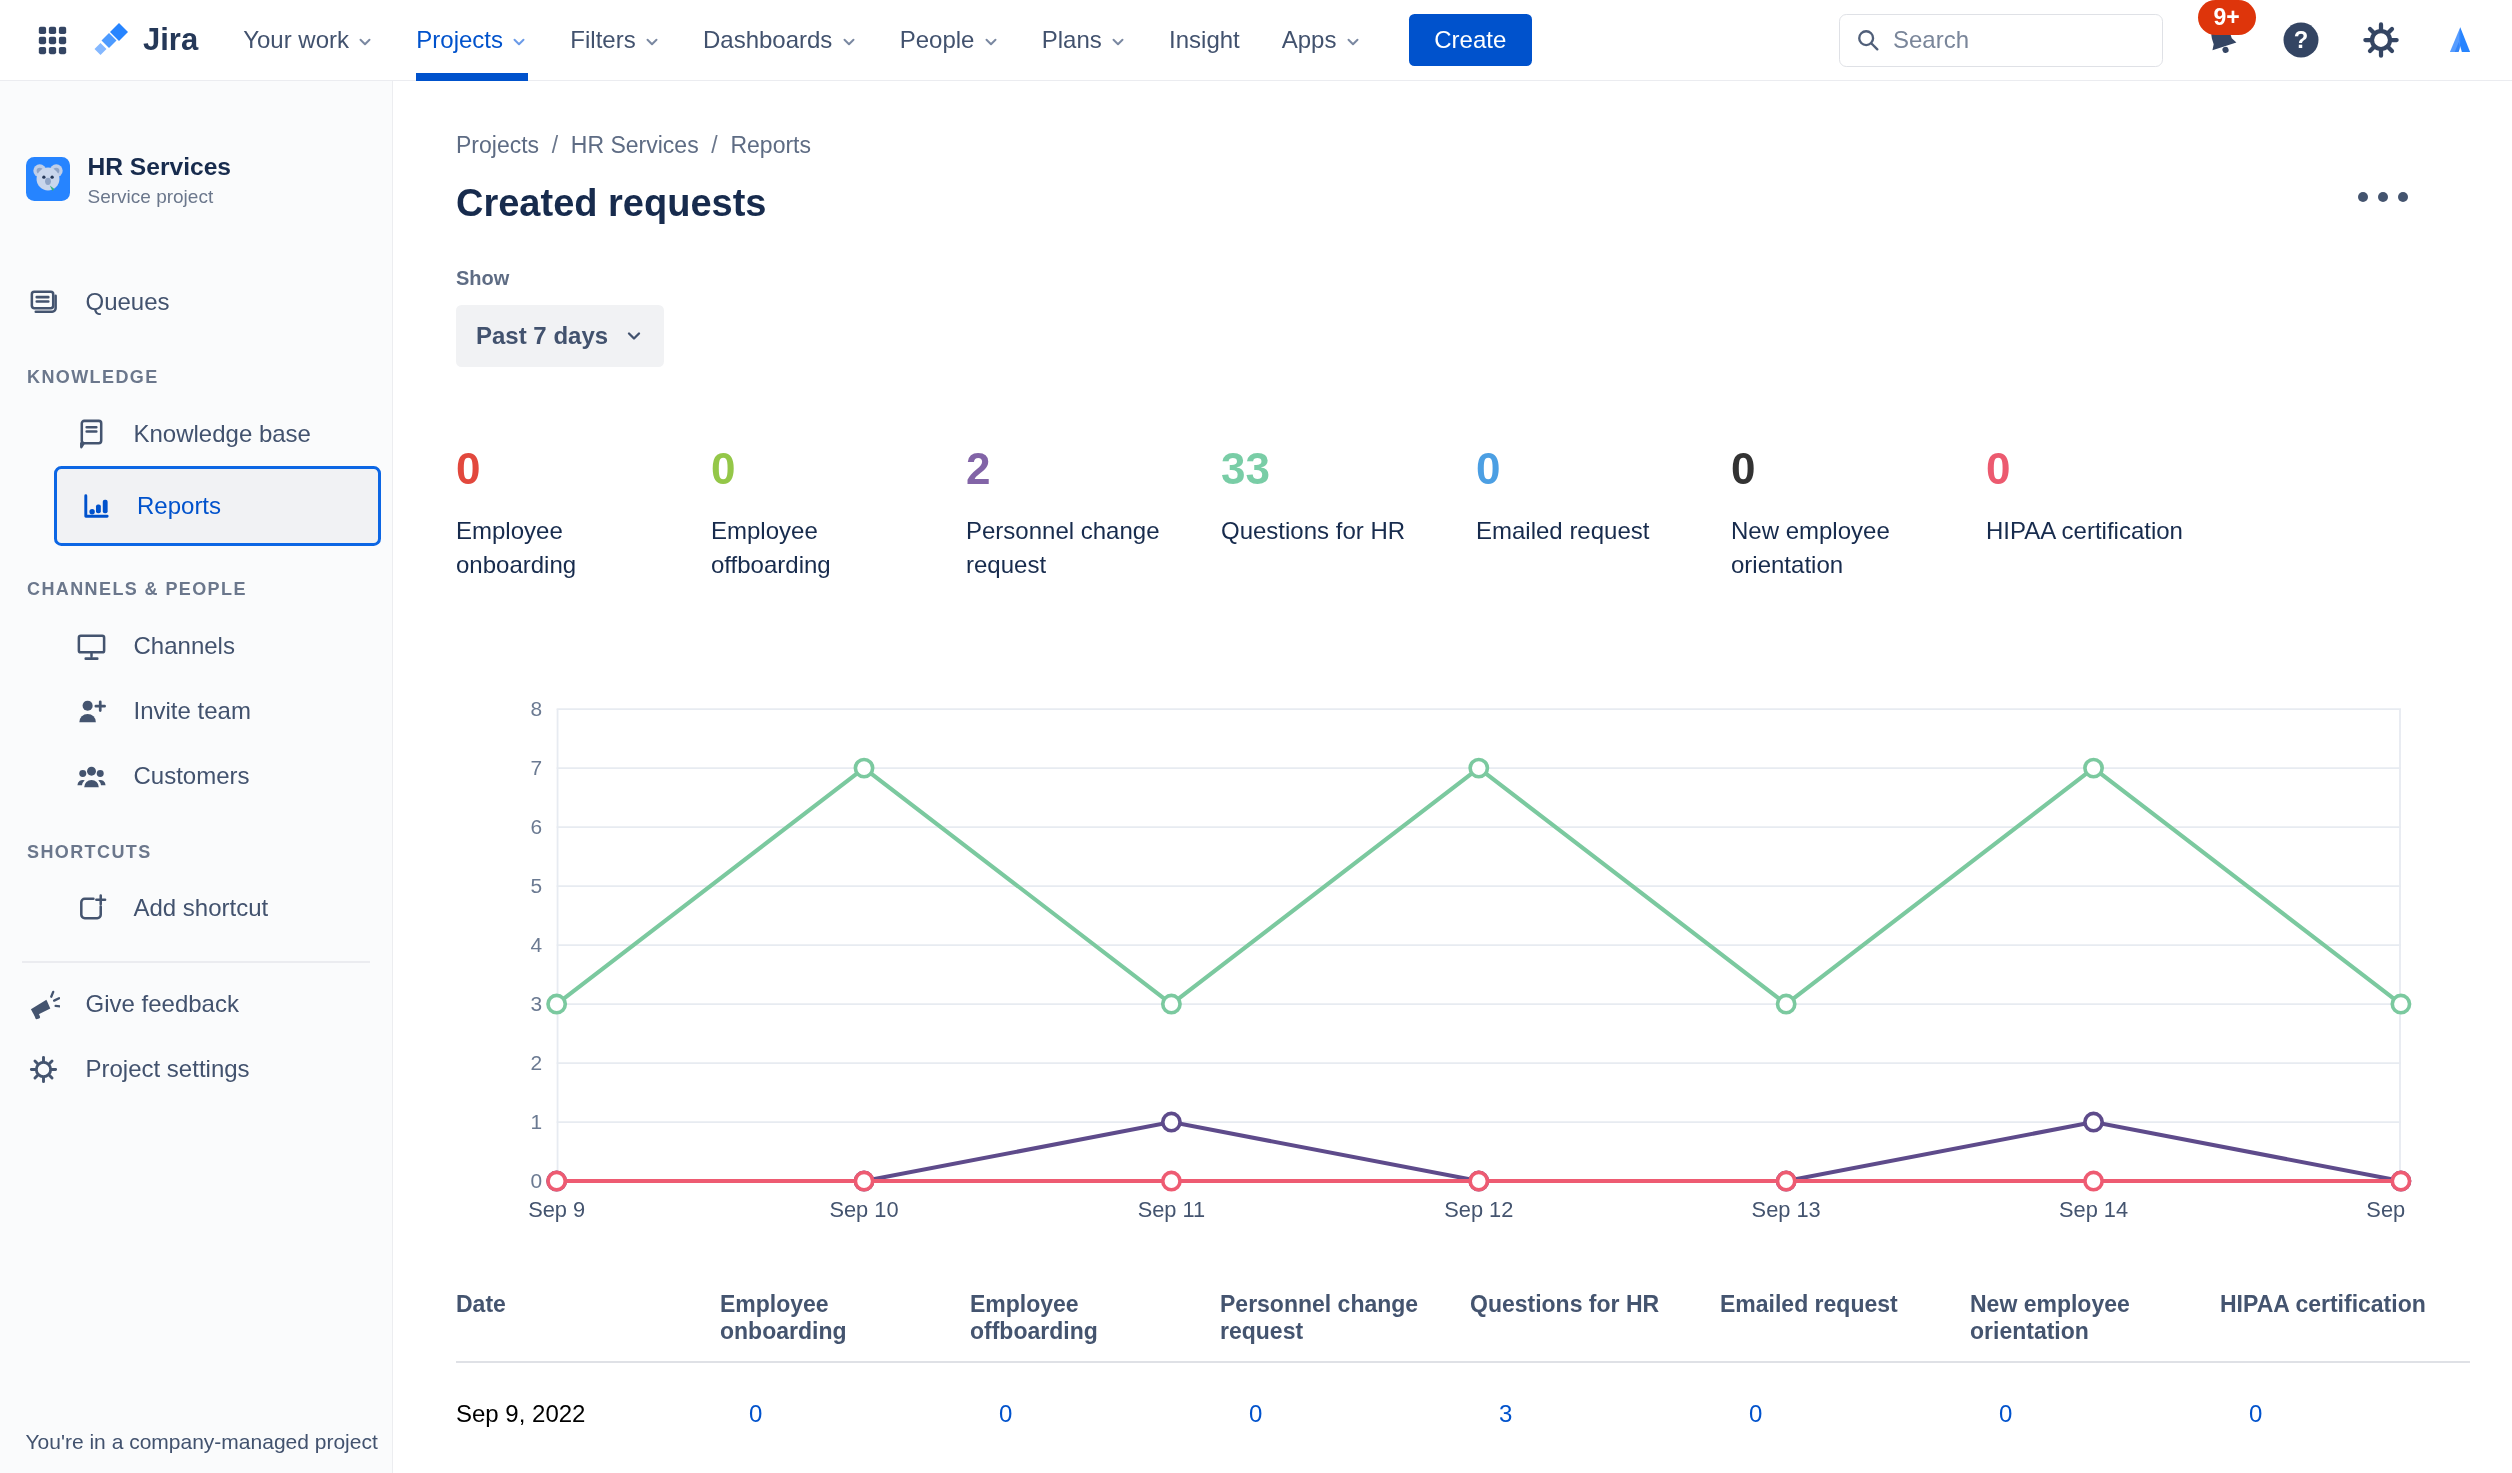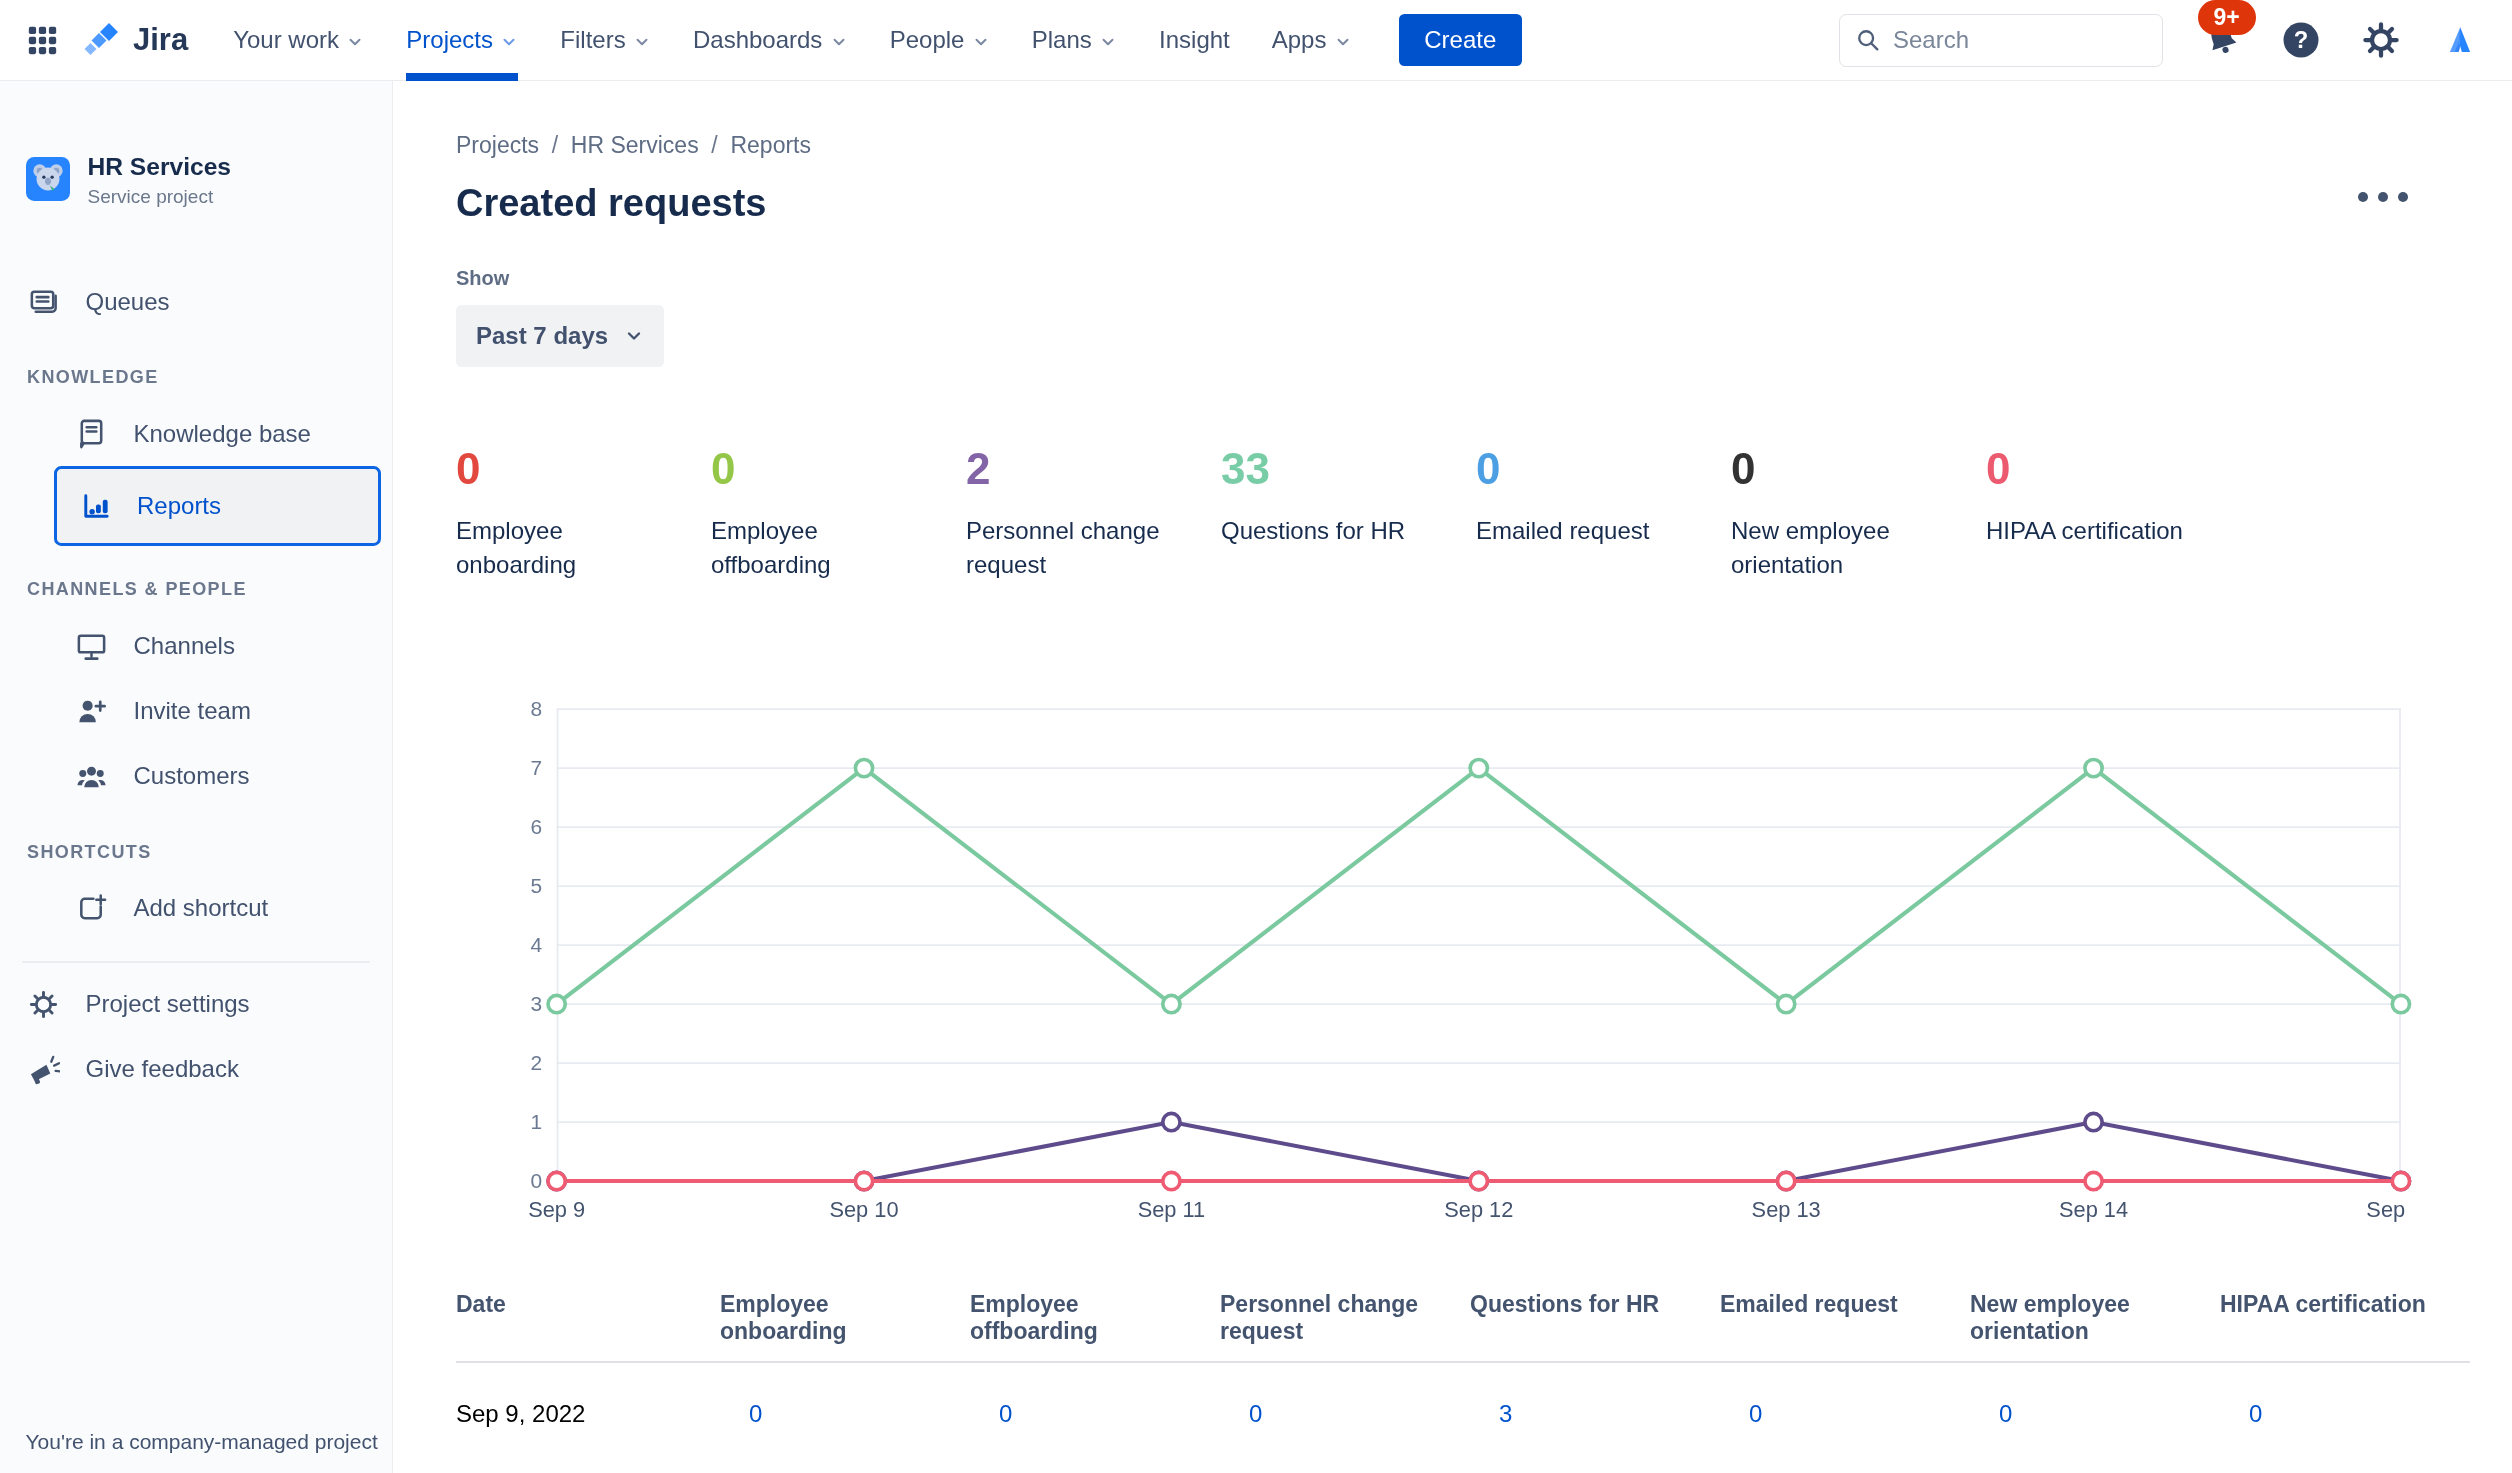--- a/index.html
+++ b/index.html
@@ -1,21 +1,21 @@
 <!DOCTYPE html>
 <html style="font-size:14.6px"><head>
 <meta charset="utf-8">
 <style>
   * { box-sizing: border-box; margin: 0; padding: 0; }
   html,body { background:#fff; }
   body { font-family: "Liberation Sans", sans-serif; }
   .screen { position:relative; width:2512px; height:1474px; background:#fff; overflow:hidden; }
 
   
-  .topnav { display:flex; align-items:center; height:81px; padding:0 33px 0 27px; border-bottom:1.8px solid #EBECF0; background:#fff; }
+  .topnav { display:flex; align-items:center; height:81px; padding:0 33px 0 37px; border-bottom:1.8px solid #EBECF0; background:#fff; }
   .nav-left { display:flex; align-items:center; flex:1; min-width:0; }
   .appswitcher { background:none; border:none; cursor:pointer; display:flex; align-items:center; margin-right:24px; }
   .jira-logo { display:flex; align-items:center; gap:11px; margin-right:45px; cursor:pointer; }
   .jira-logo .logotext { font-size:31px; font-weight:600; color:#253858; }
   .nav-items { display:flex; align-items:center; gap:42px; }
   .nav-item { position:relative; display:flex; align-items:center; gap:7.3px; height:81px; background:none; border:none; cursor:pointer;
               font-family:inherit; font-size:24px; font-weight:500; color:#42526E; }
   .nav-item.active { color:#0052CC; }
   .nav-item.active::after { content:""; position:absolute; left:0; right:0; bottom:0; height:7.3px; background:#0052CC; }
   .nav-item .chev { margin-top:3.6px; }
@@ -315,37 +315,37 @@
             </g>
           </svg>
           <span class="lbl">Add shortcut</span>
         </div>
       </div>
 
       <div class="side-divider"></div>
 
       <div class="side-item">
         <svg width="33" height="33" viewBox="0 0 34 34">
+          <g fill="#44546F">
+            <path d="M4 22 L20 12 l4 9 -16 8 z"></path>
+            <rect x="8" y="27" width="5" height="5" rx="1.5" transform="rotate(-20 10 29)"></rect>
+          </g>
+          <path d="M25 9l2-5 M28 13l5-2.5 M29.5 18.5l5 .5" stroke="#44546F" stroke-width="2.4" stroke-linecap="round"></path>
+        </svg>
+        <span class="lbl">Give feedback</span>
+      </div>
+      <div class="side-item">
+        <svg width="33" height="33" viewBox="0 0 34 34">
           <g stroke="#44546F" stroke-width="3" fill="none" stroke-linecap="round">
             <circle cx="17" cy="17" r="7.4"></circle>
             <path d="M17 4.5v4 M17 25.5v4 M4.5 17h4 M25.5 17h4 M8.2 8.2l2.8 2.8 M23 23l2.8 2.8 M25.8 8.2 23 11 M11 23l-2.8 2.8"></path>
           </g>
           <circle cx="17" cy="17" r="3.2" fill="#FAFBFC"></circle>
         </svg>
         <span class="lbl">Project settings</span>
-      </div>
-      <div class="side-item">
-        <svg width="33" height="33" viewBox="0 0 34 34">
-          <g fill="#44546F">
-            <path d="M4 22 L20 12 l4 9 -16 8 z"></path>
-            <rect x="8" y="27" width="5" height="5" rx="1.5" transform="rotate(-20 10 29)"></rect>
-          </g>
-          <path d="M25 9l2-5 M28 13l5-2.5 M29.5 18.5l5 .5" stroke="#44546F" stroke-width="2.4" stroke-linecap="round"></path>
-        </svg>
-        <span class="lbl">Give feedback</span>
       </div>
 
       <div class="side-note">You're in a company-managed project</div>
     </aside>
 
     <main class="main">
       <div class="breadcrumb">
         <span class="crumb">Projects</span>
         <span class="crumb-sep">/</span>
         <span class="crumb">HR Services</span>

